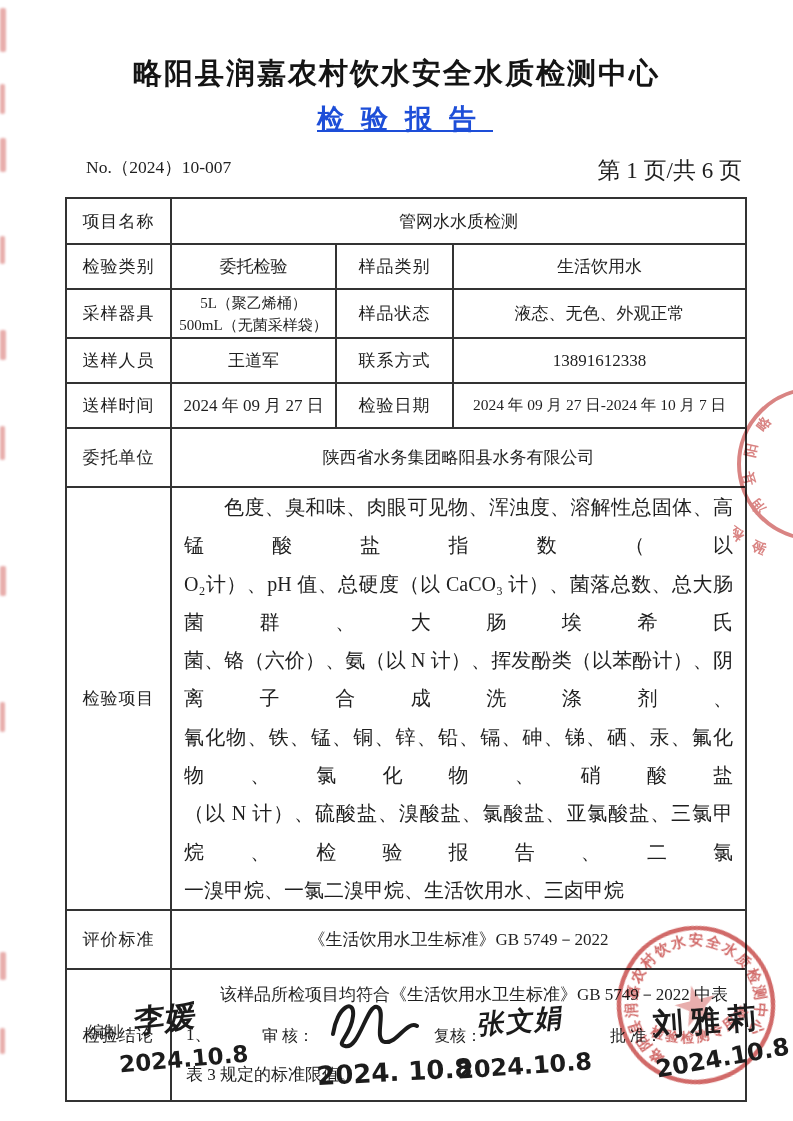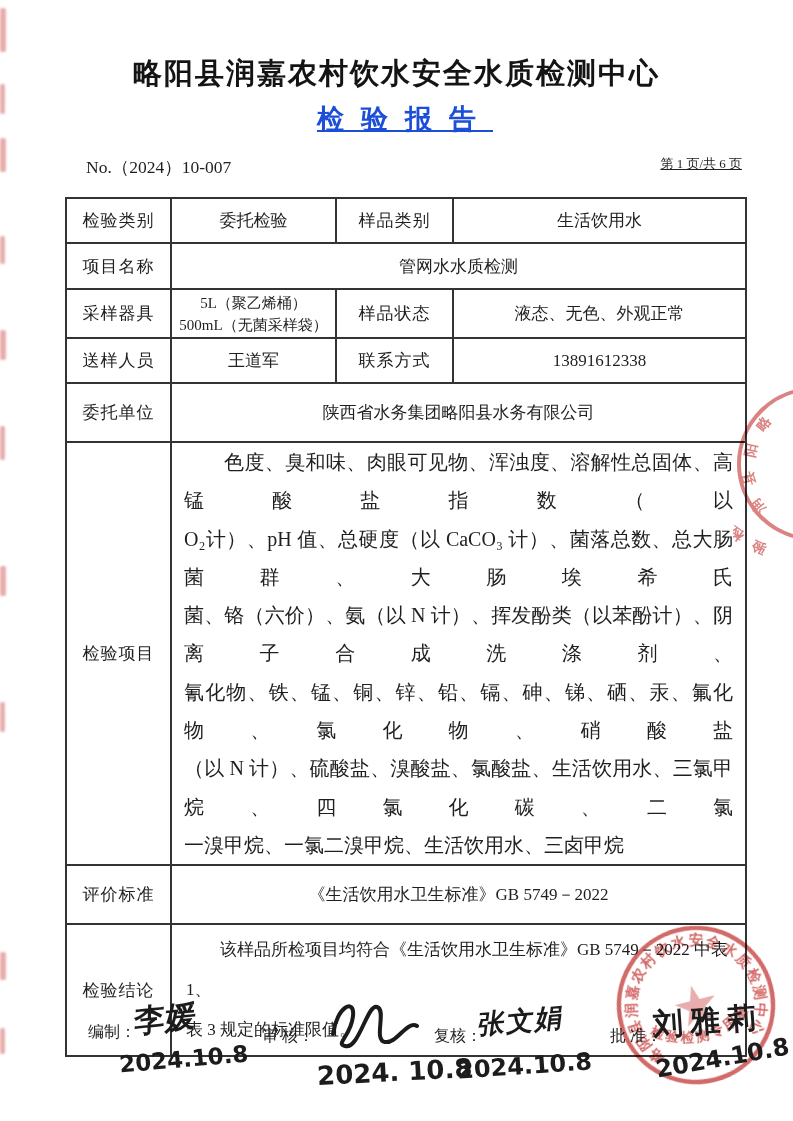--- a/index.html
+++ b/index.html
@@ -15,21 +15,21 @@
     position:absolute;top:54px;left:0;right:0;text-align:center;
     font-family:"Liberation Sans","DejaVu Sans",sans-serif;
     font-size:29px;font-weight:700;letter-spacing:2px;color:#141414;
   }
   .subtitle{
     position:absolute;top:101px;left:0;right:0;text-align:center;
     font-family:"Liberation Sans","DejaVu Sans",sans-serif;
     font-size:27px;font-weight:700;letter-spacing:17px;text-indent:17px;color:#1d4ed8;text-decoration:underline;
   }
   .report-no{position:absolute;top:155px;left:86px;font-size:17.5px;}
-  .page-indicator{position:absolute;top:155px;right:51px;font-size:13px;text-decoration:underline;}
+  .page-indicator{position:absolute;top:155px;right:51px;font-size:23px;}
 
   
   .tbl-wrap{position:absolute;top:197px;left:65px;width:680px;}
   table{border-collapse:collapse;table-layout:fixed;width:680px;}
   td{
     border:2px solid #333;vertical-align:middle;text-align:center;
     font-size:17px;padding:0 6px;overflow:hidden;
   }
   td.lbl{letter-spacing:1px;}
   .two-line{line-height:22px;font-size:15px;}
@@ -80,56 +80,62 @@
   <div class="tbl-wrap">
     <table>
       <colgroup>
           <col style="width:105px">
           <col style="width:165px">
           <col style="width:117px">
           <col style="width:293px">
         </colgroup>
       <tbody>
           <tr>
+        <td class="lbl" style="height:44px">项目名称</td>
+        <td colspan="3">管网水水质检测</td>
+      </tr>
+      <tr>
         <td class="lbl" style="height:43px">检验类别</td>
         <td>委托检验</td>
         <td class="lbl">样品类别</td>
         <td>生活饮用水</td>
-      </tr>
-      <tr>
-        <td class="lbl" style="height:44px">项目名称</td>
-        <td colspan="3">管网水水质检测</td>
       </tr>
       <tr>
         <td class="lbl" style="height:47px">采样器具</td>
         <td>
           <div class="two-line">5L（聚乙烯桶）</div>
           <div class="two-line">500mL（无菌采样袋）</div>
         </td>
         <td class="lbl">样品状态</td>
         <td>液态、无色、外观正常</td>
       </tr>
       <tr>
         <td class="lbl" style="height:43px">送样人员</td>
         <td>王道军</td>
         <td class="lbl">联系方式</td>
         <td>13891612338</td>
       </tr>
       <tr>
+        <td class="lbl" style="height:43px">送样时间</td>
+        <td>2024 年 09 月 27 日</td>
+        <td class="lbl">检验日期</td>
+        <td class="tight">2024 年 09 月 27 日-2024 年 10 月 7 日</td>
+      </tr>
+      <tr>
         <td class="lbl" style="height:57px">委托单位</td>
         <td colspan="3">陕西省水务集团略阳县水务有限公司</td>
       </tr>
       <tr>
         <td class="lbl" style="height:229px">检验项目</td>
         <td colspan="3" class="items-cell">
           <div class="jline first">色度、臭和味、肉眼可见物、浑浊度、溶解性总固体、高锰酸盐指数（以</div>
           <div class="jline">O₂计）、pH 值、总硬度（以 CaCO₃ 计）、菌落总数、总大肠菌群、大肠埃希氏</div>
           <div class="jline">菌、铬（六价）、氨（以 N 计）、挥发酚类（以苯酚计）、阴离子合成洗涤剂、</div>
           <div class="jline">氰化物、铁、锰、铜、锌、铅、镉、砷、锑、硒、汞、氟化物、氯化物、硝酸盐</div>
-          <div class="jline">（以 N 计）、硫酸盐、溴酸盐、氯酸盐、生活饮用水、三氯甲烷、四氯化碳、二氯</div>
+          <div class="jline">（以 N 计）、硫酸盐、溴酸盐、氯酸盐、亚氯酸盐、三氯甲烷、检验报告、二氯</div>
           <div class="jline last">一溴甲烷、一氯二溴甲烷、生活饮用水、三卤甲烷</div>
         </td>
       </tr>
       <tr>
         <td class="lbl" style="height:57px">评价标准</td>
         <td colspan="3">《生活饮用水卫生标准》GB 5749－2022</td>
       </tr>
       <tr>
         <td class="lbl" style="height:130px">检验结论</td>
         <td colspan="3" class="concl-cell">

